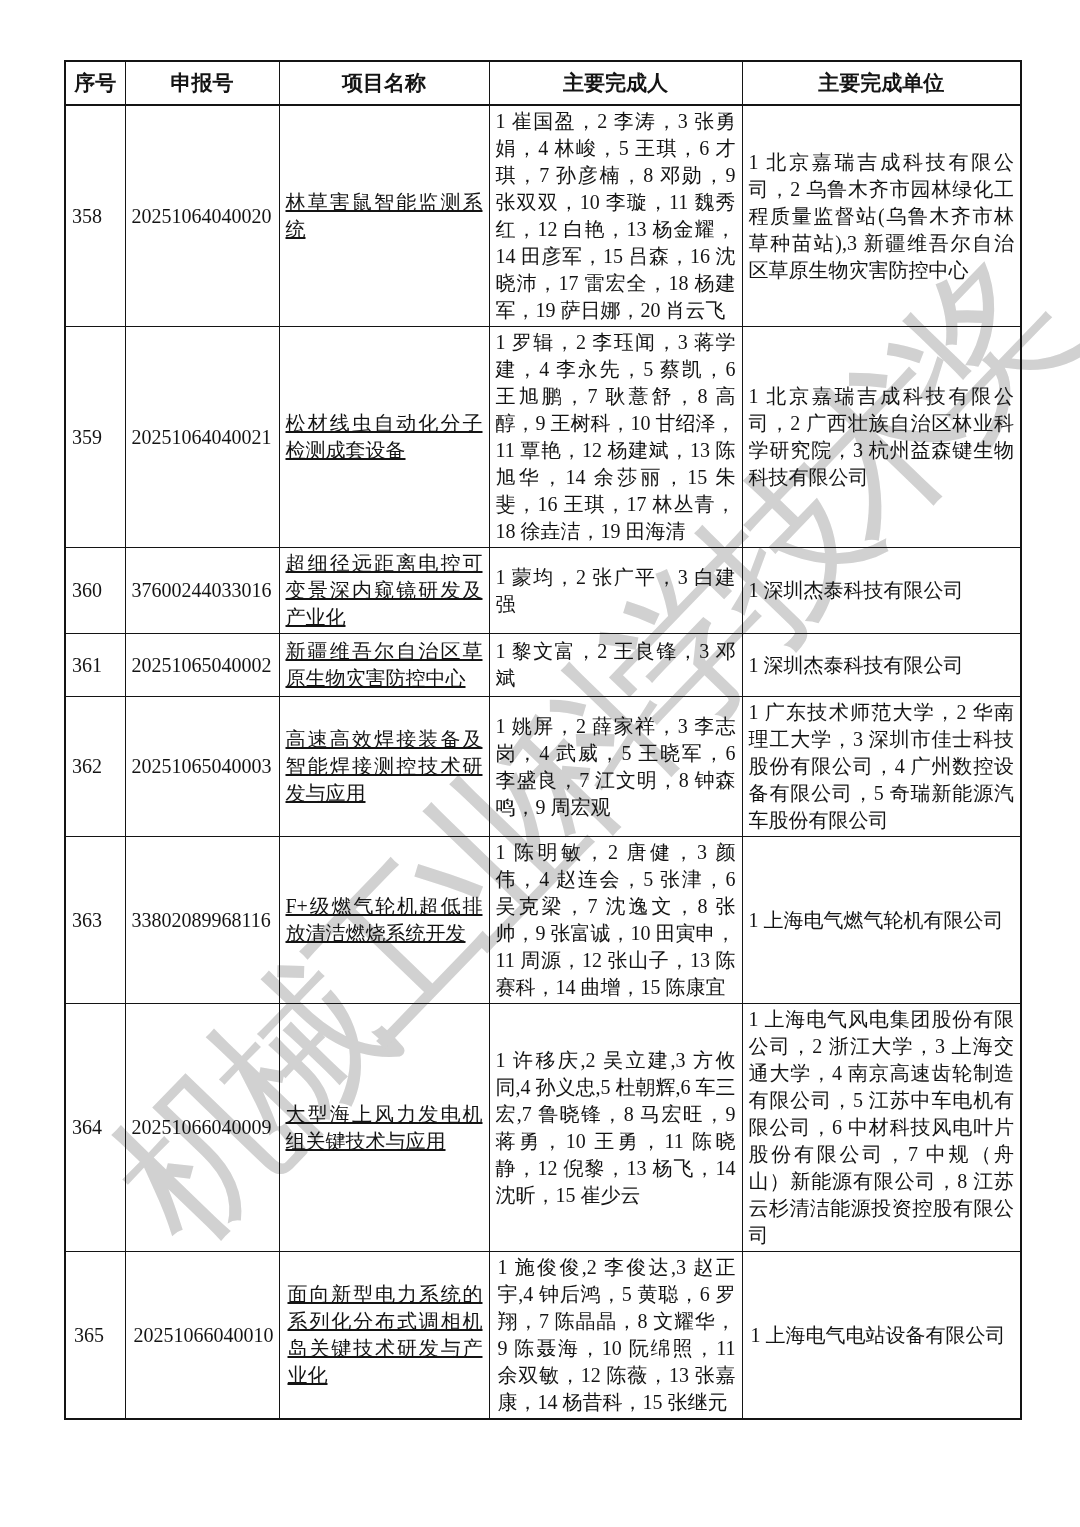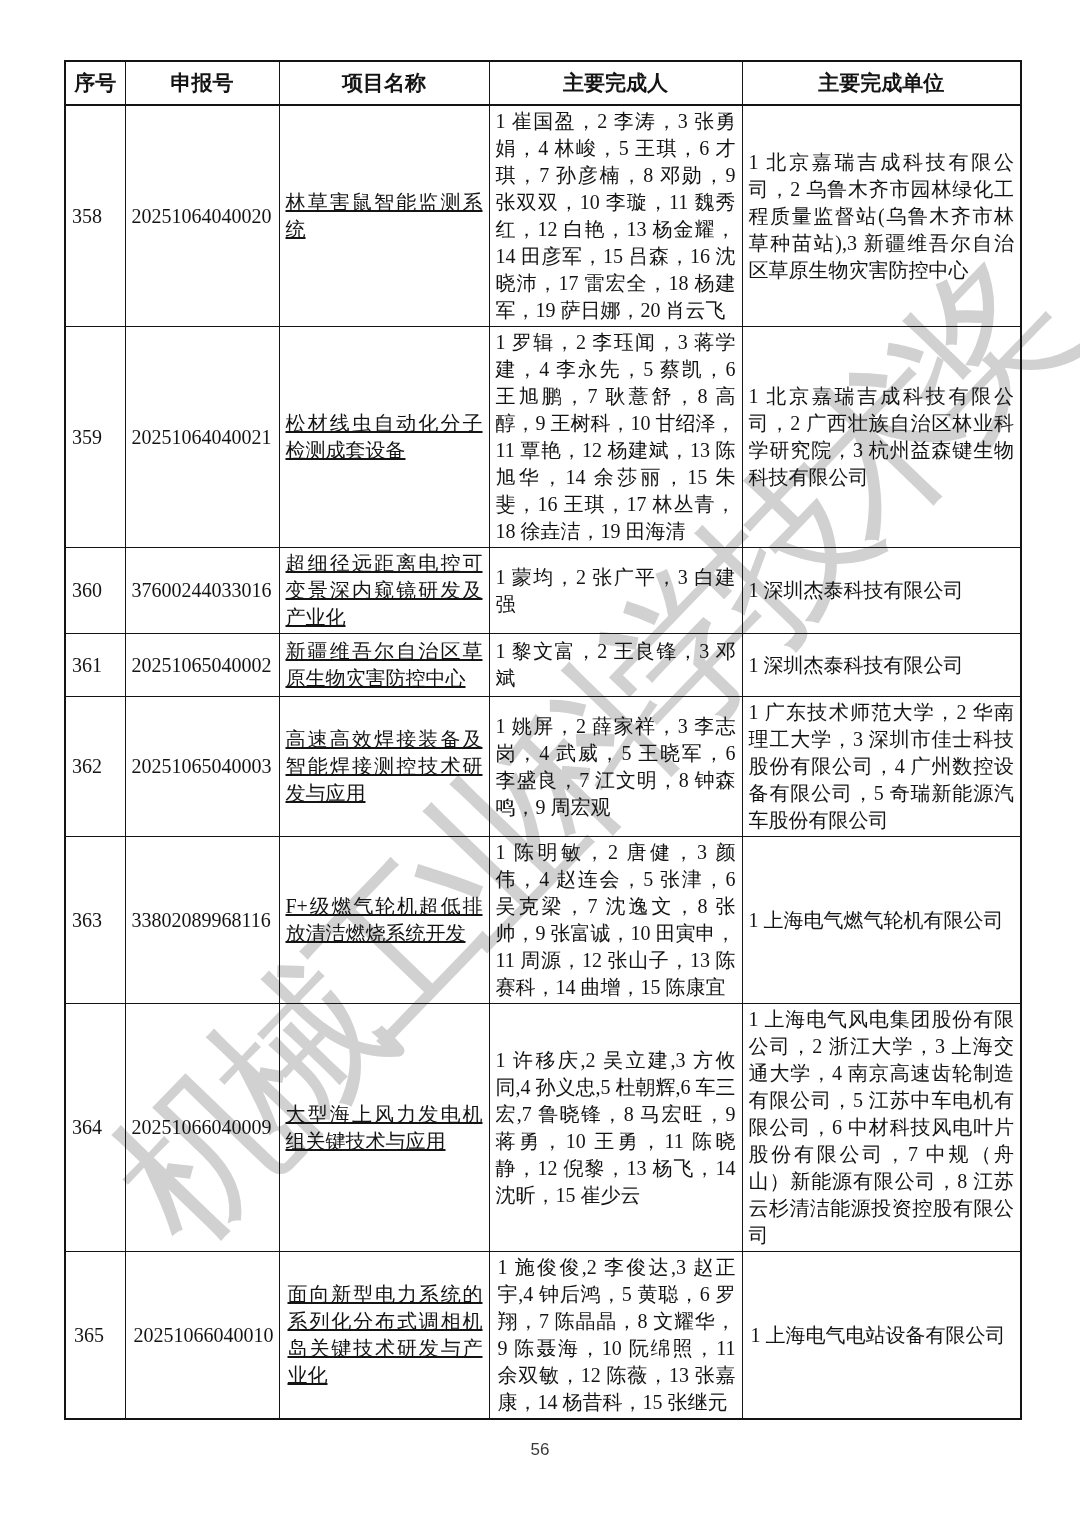--- a/index.html
+++ b/index.html
@@ -165,15 +165,14 @@
       <tr class="h161">
         <td class="c-seq">365</td>
         <td class="c-app">20251066040010</td>
         <td class="c-proj">面向新型电力系统的系列化分布式调相机岛关键技术研发与产业化</td>
         <td class="c-people">1 施俊俊,2 李俊达,3 赵正宇,4 钟后鸿，5 黄聪，6 罗翔，7 陈晶晶，8 文耀华，9 陈聂海，10 阮绵照，11 余双敏，12 陈薇，13 张嘉康，14 杨昔科，15 张继元</td>
         <td class="c-org">1 上海电气电站设备有限公司</td>
       </tr>
     </tbody>
   </table>
 
-  <div class="page-number">56</div>
 
 </div>
 
 </body></html>

